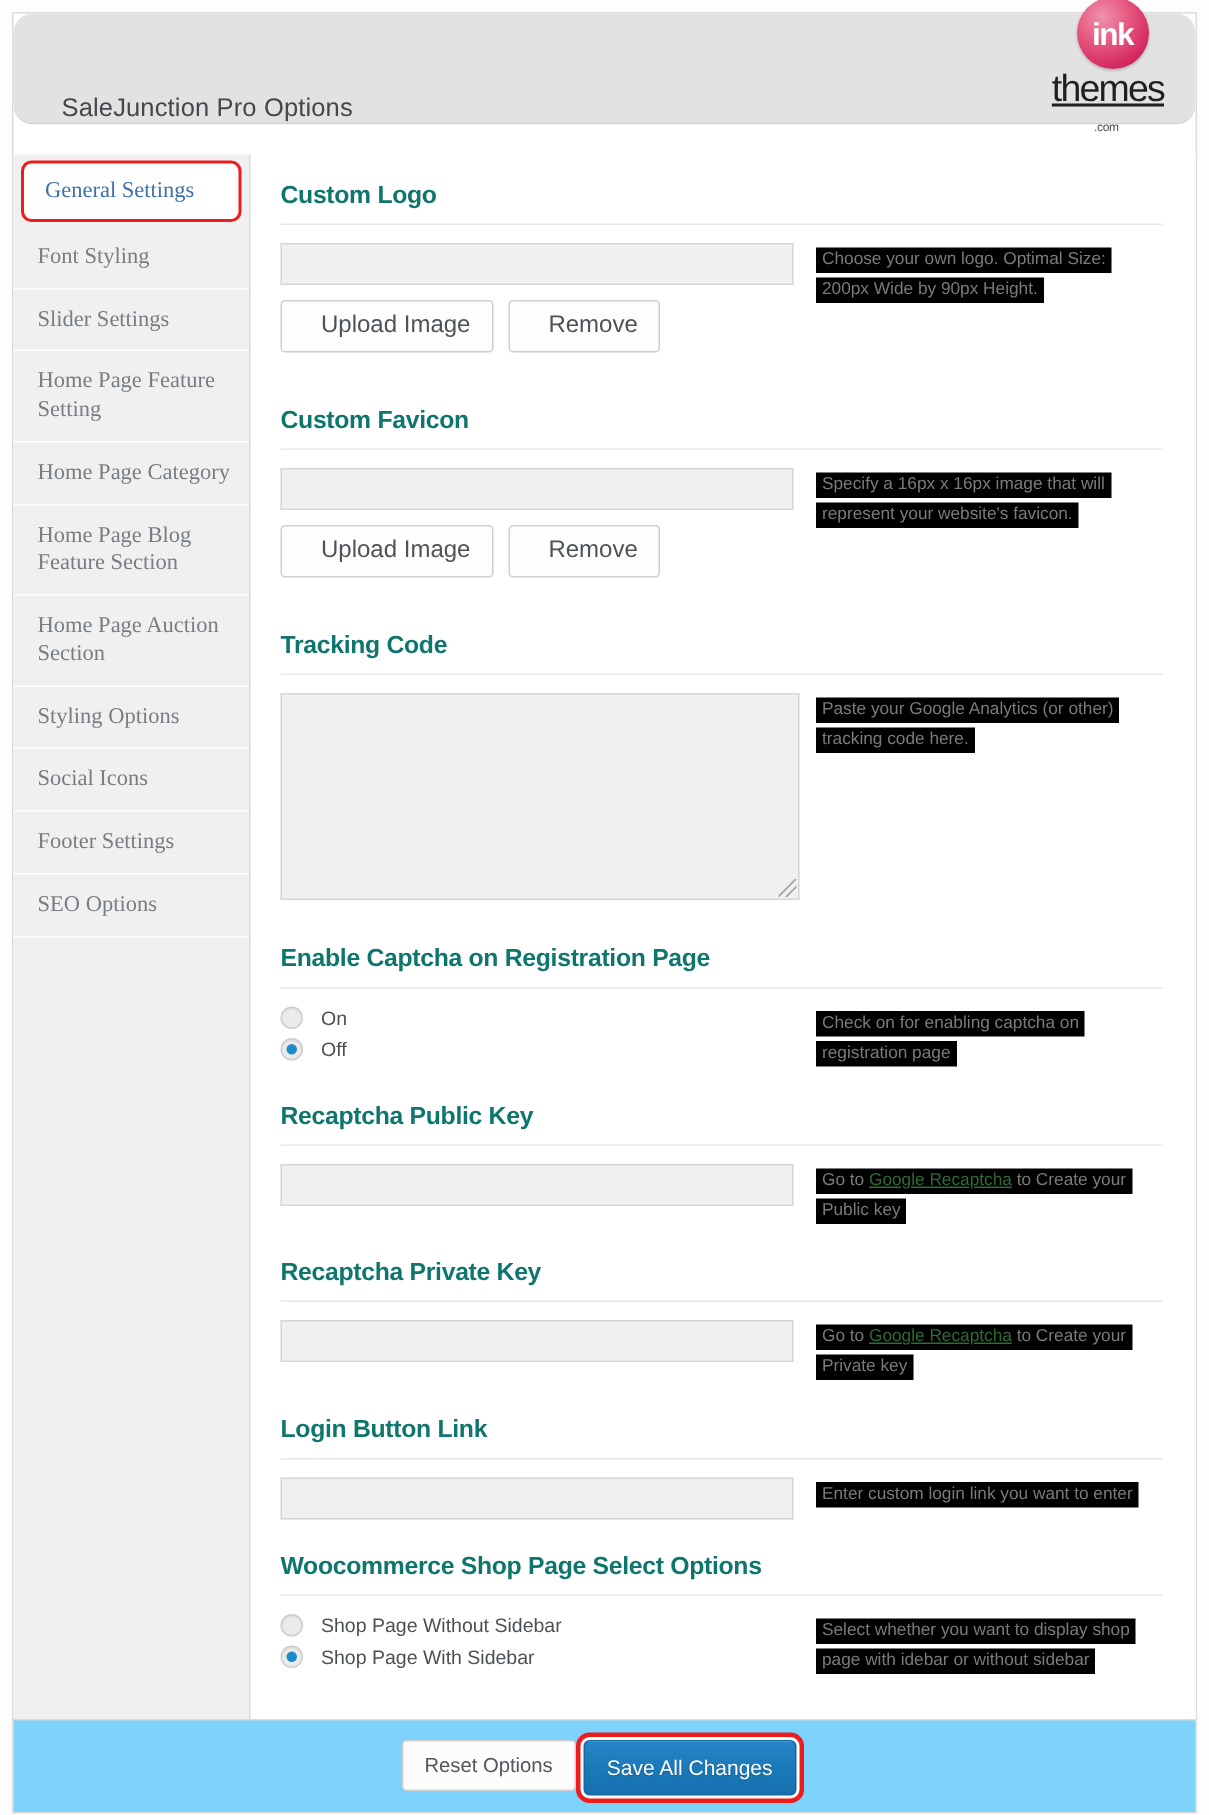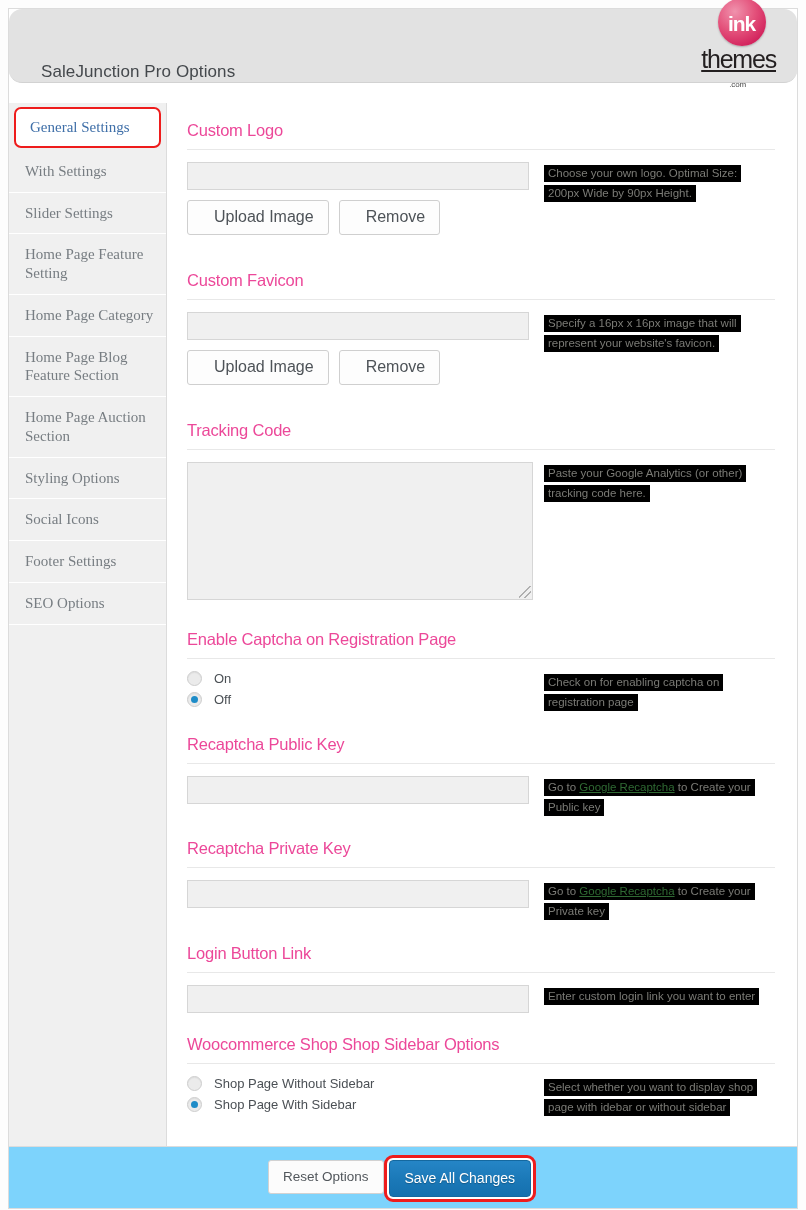--- a/index.html
+++ b/index.html
@@ -110,22 +110,22 @@
 
   .content {
     flex: 1;
     background: #ffffff;
     padding: 18px 22px 24px 20px;
   }
 
   .section { margin-bottom: 4px; }
   .sec-title {
     font-size: 16.5px;
-    font-weight: normal;
-    color: #ec4899;
+    font-weight: bold;
+    color: #0f766e;
     margin: 0 0 9px 0;
     letter-spacing: -.2px;
   }
   .sec-rule {
     border-bottom: 1px solid #e8e8e8;
     margin-bottom: 12px;
   }
   .row { display: flex; align-items: flex-start; }
   .field-col { width: 344px; min-width: 344px; }
   .help-col { padding-left: 13px; padding-top: 1px; }
@@ -264,21 +264,21 @@
         </div>
         <div class="logo-word">themes</div>
         <div class="logo-dotcom">.com</div>
       </div>
     </div>
 
     <div class="body-area">
 
       <div class="sidebar">
         <div class="nav-item active">General Settings</div>
-        <div class="nav-item">With Settings</div>
+        <div class="nav-item">Font Styling</div>
         <div class="nav-item">Slider Settings</div>
         <div class="nav-item">Home Page Feature Setting</div>
         <div class="nav-item">Home Page Category</div>
         <div class="nav-item">Home Page Blog Feature Section</div>
         <div class="nav-item">Home Page Auction Section</div>
         <div class="nav-item">Styling Options</div>
         <div class="nav-item">Social Icons</div>
         <div class="nav-item">Footer Settings</div>
         <div class="nav-item">SEO Options</div>
       </div>
@@ -402,21 +402,21 @@
             </div>
             <div class="help-col tip-box">
               <span class="tip">Enter custom login link you want to enter</span>
             </div>
           </div>
         </div>
 
         <div class="spacer-sm"></div>
 
         <div class="section">
-          <div class="sec-title">Woocommerce Shop Shop Sidebar Options</div>
+          <div class="sec-title">Woocommerce Shop Page Select Options</div>
           <div class="sec-rule"></div>
           <div class="row">
             <div class="field-col">
               <div class="radio-row">
                 <span class="radio"></span>
                 <span class="radio-label">Shop Page Without Sidebar</span>
               </div>
               <div class="radio-row">
                 <span class="radio on"></span>
                 <span class="radio-label">Shop Page With Sidebar</span>

